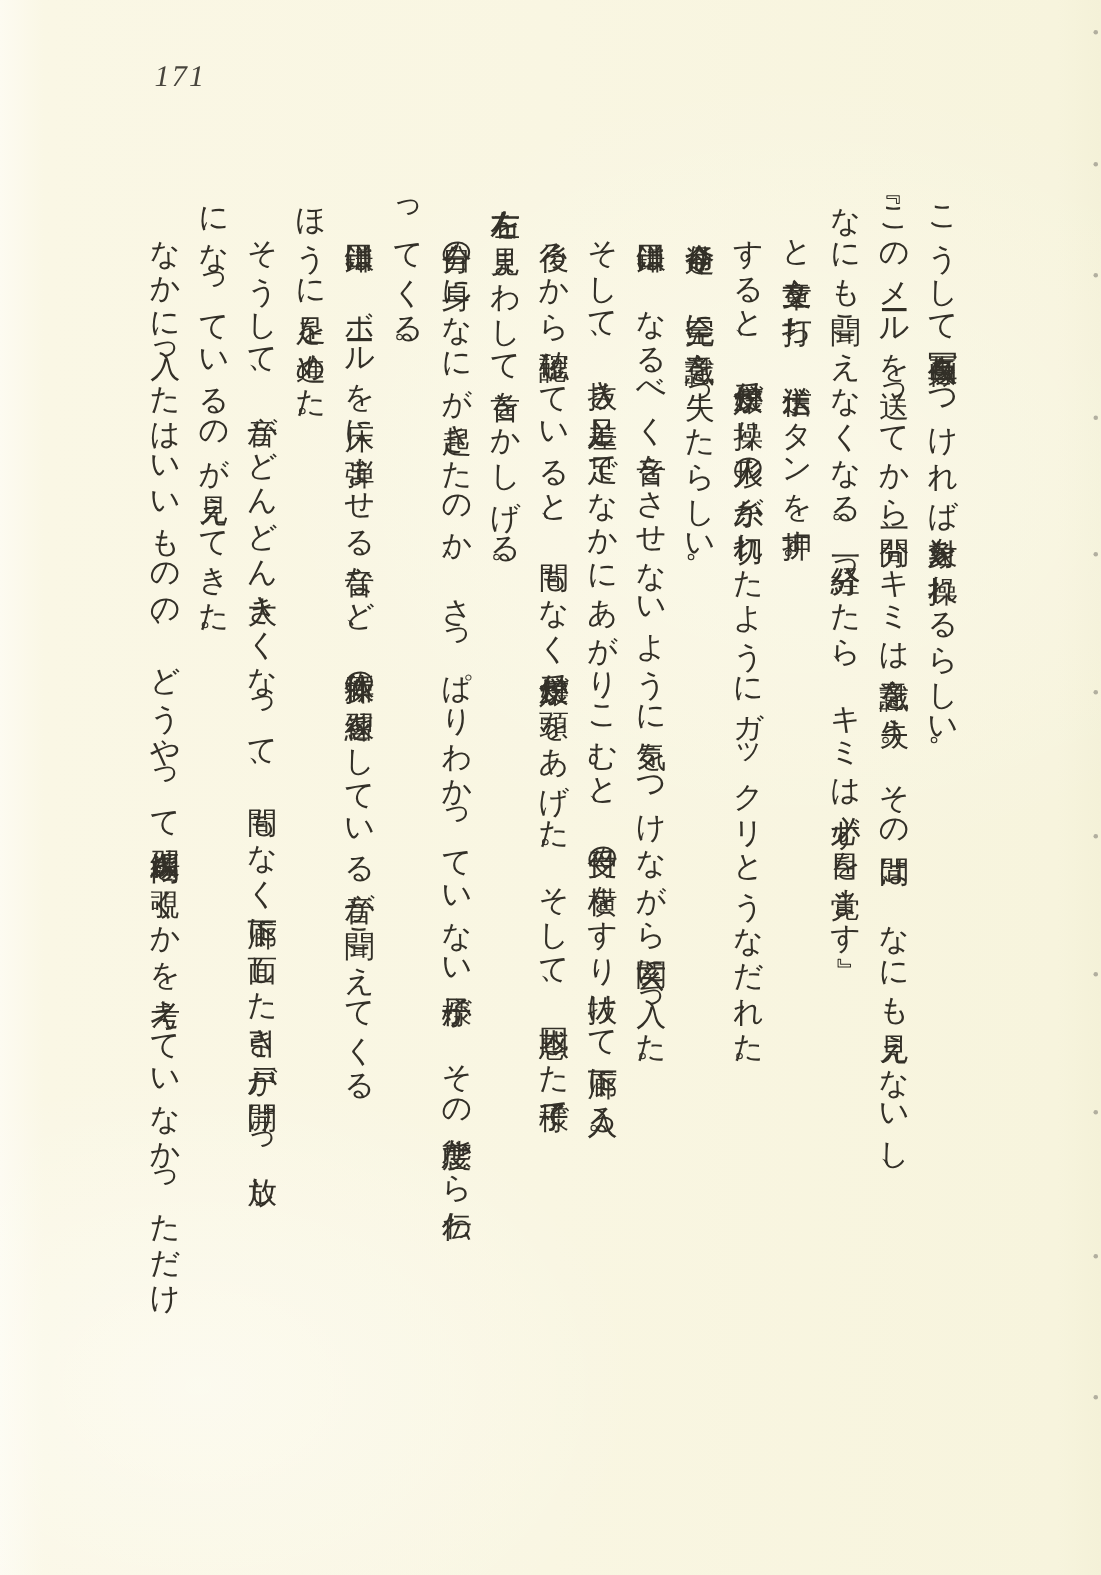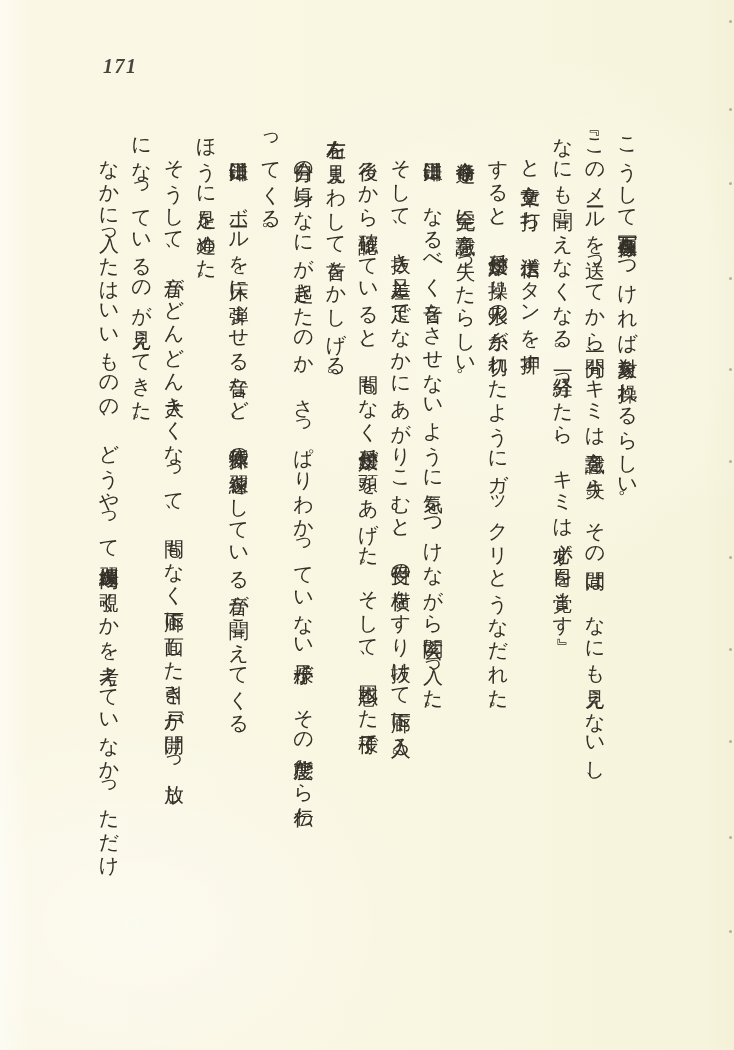--- a/index.html
+++ b/index.html
@@ -14,27 +14,26 @@
     width: 734px;
     height: 1050px;
     background:
       radial-gradient(ellipse 420px 300px at 18% 88%, rgba(255,255,252,0.45), rgba(255,255,252,0) 70%),
       radial-gradient(ellipse 500px 380px at 72% 30%, rgba(255,255,250,0.30), rgba(255,255,250,0) 70%),
       linear-gradient(90deg, #fdfbf1 0%, #faf7e5 4%, var(--paper, #f9f6e2) 50%, #f7f4dd 96%, #f4f1d8 100%);
   }
   .page-number {
     position: absolute;
     left: 103px;
-    top: 55px;
+    top: 40px;
     font-family: "Liberation Serif", "DejaVu Serif", serif;
     font-style: italic;
     font-size: 20px;
     letter-spacing: 1.5px;
     color: #48453d;
-    font-weight: bold;
   }
   .text-block {
     position: absolute;
     left: 0;
     top: 0;
     width: 734px;
     height: 1050px;
   }
   .col {
     position: absolute;

